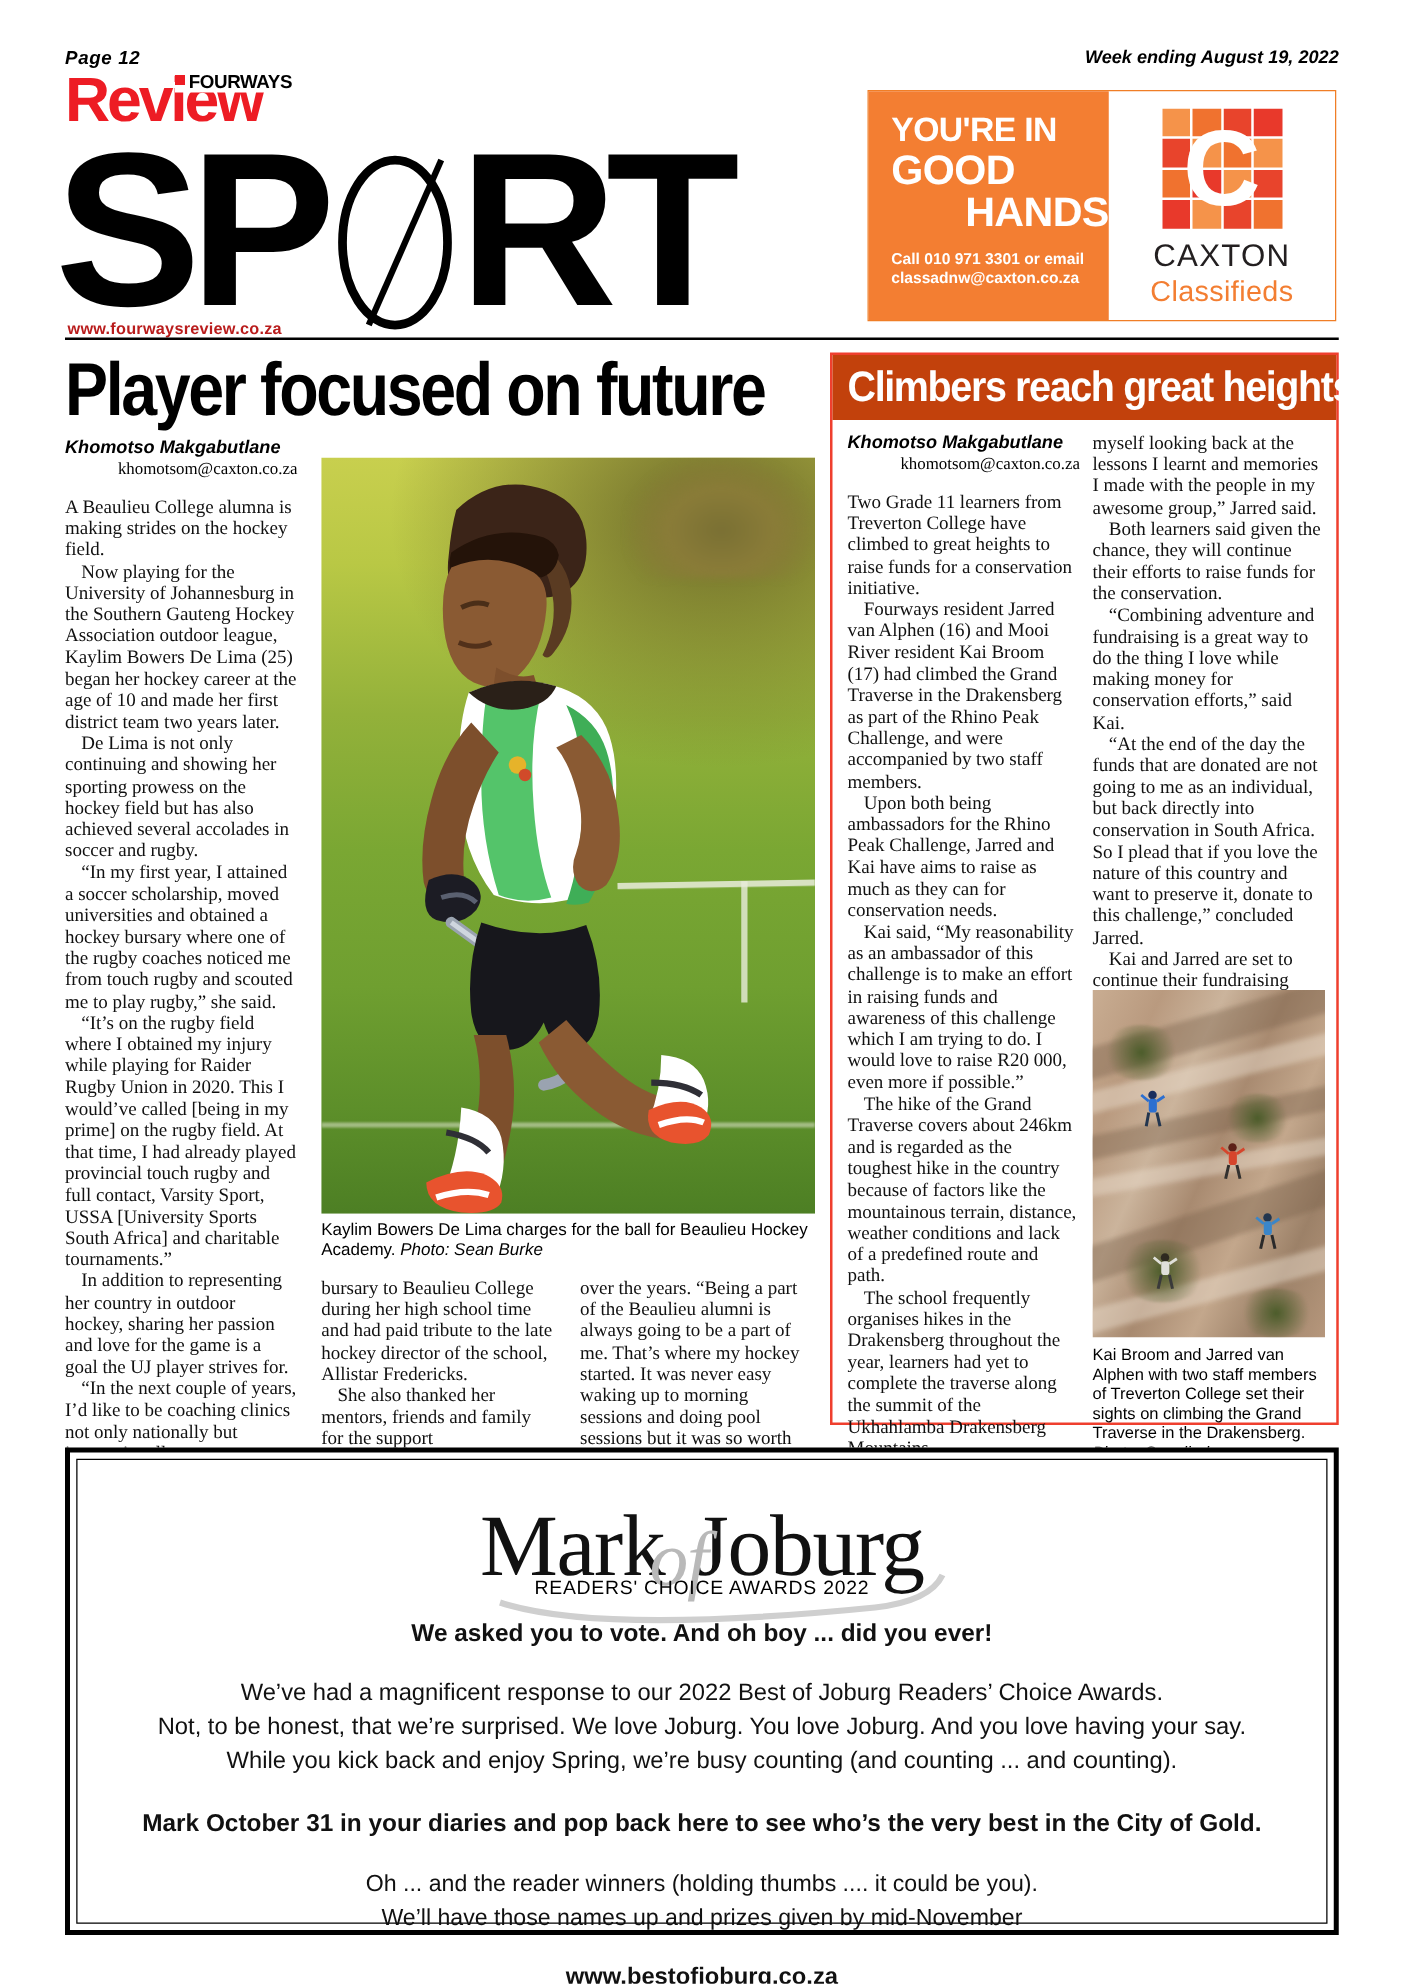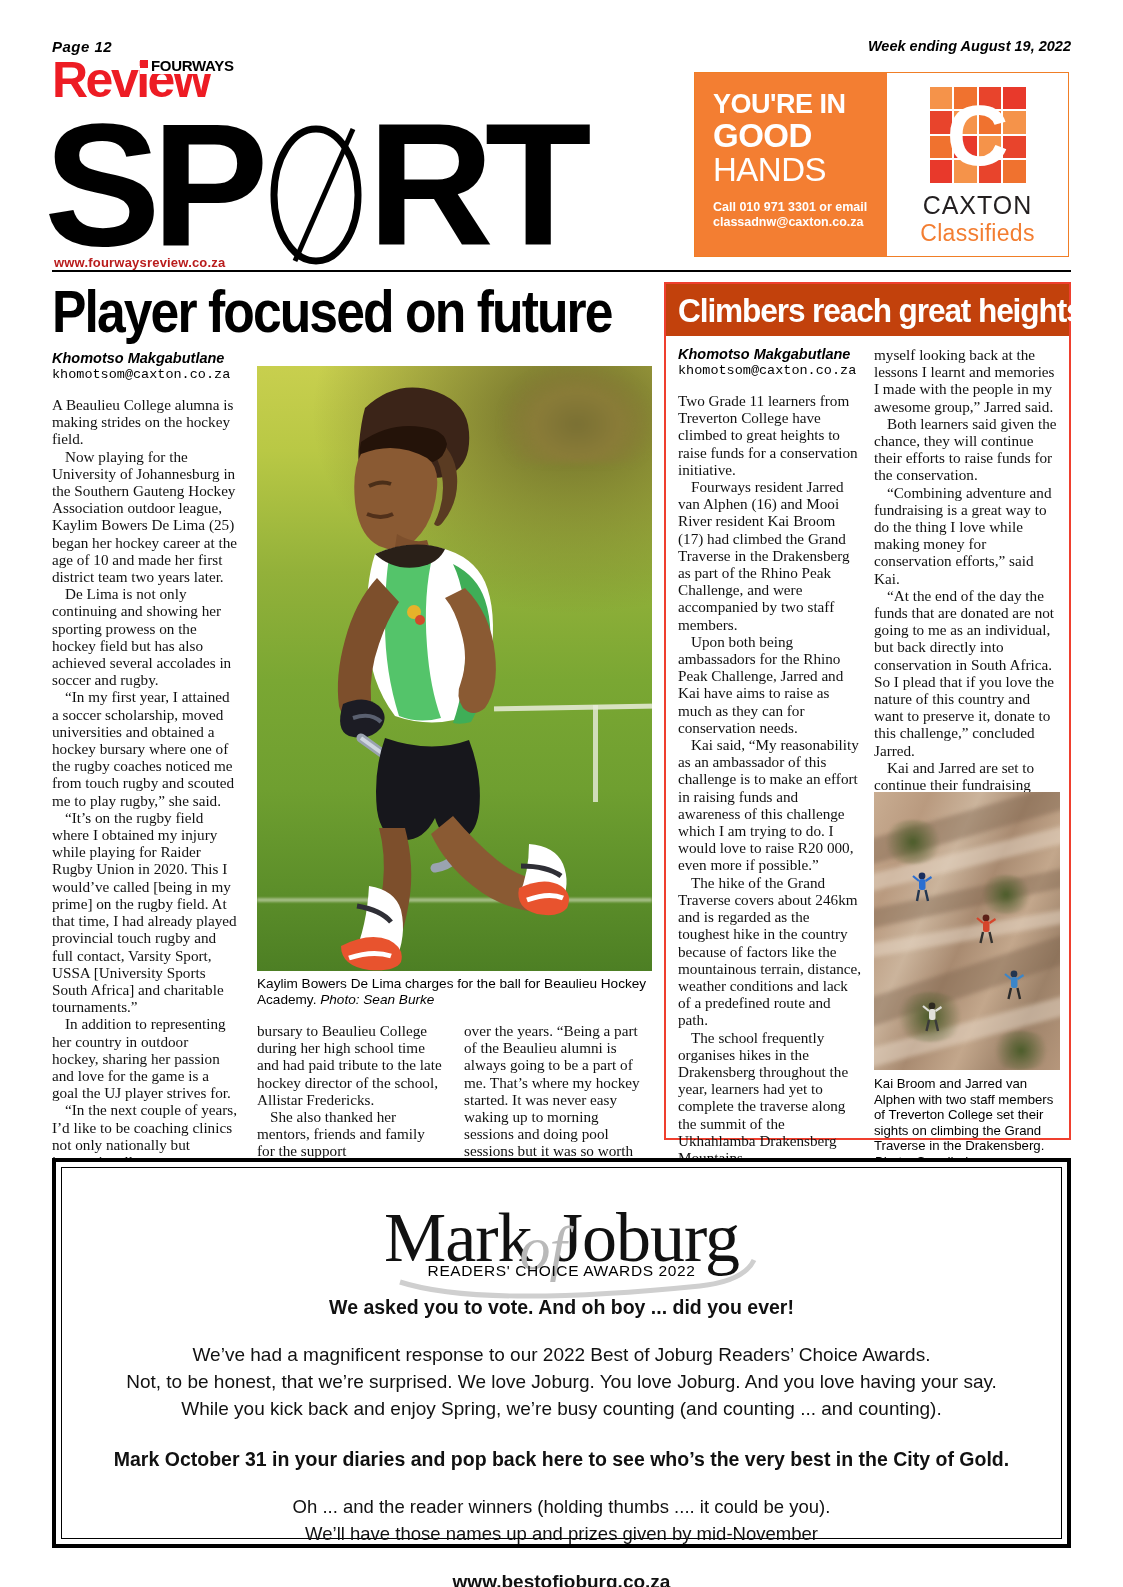--- a/index.html
+++ b/index.html
@@ -73,21 +73,21 @@
   .caxton-ad {
     position: absolute; left: 694px; top: 72px; width: 375px; height: 185px;
     border: 1.5px solid #F07E26; background: #fff; display: flex;
   }
   .caxton-left {
     width: 192px; background: #F37E32; color: #fff;
     padding: 16px 0 0 18px;
   }
   .cx-l1 { font-family:"Liberation Sans",sans-serif; font-weight:bold; font-size:27px; line-height:30px; letter-spacing:-0.5px; }
   .cx-l2 { font-family:"Liberation Sans",sans-serif; font-weight:bold; font-size:33px; line-height:34px; letter-spacing:-0.5px; }
-  .cx-l3 { font-family:"Liberation Sans",sans-serif; font-weight:normal; font-size:33px; line-height:34px; letter-spacing:-0.5px; }
+  .cx-l3 { font-family:"Liberation Sans",sans-serif; font-weight:bold; font-size:33px; line-height:34px; letter-spacing:-0.5px;text-align:right; }
   .cx-call { margin-top:13px; font-family:"Liberation Sans",sans-serif; font-weight:bold; font-size:12.5px; line-height:15px; }
   .caxton-right {
     flex: 1; display: flex; flex-direction: column;
     align-items: center; justify-content: center; padding-top: 4px;
   }
   .cx-grid {
     width: 96px; height: 96px; position: relative;
     display: grid; grid-template-columns: repeat(4, 1fr); grid-template-rows: repeat(4, 1fr);
     gap: 2px;
   }
@@ -109,22 +109,22 @@
     font-weight: bold; font-size: 60px; line-height: 60px;
     letter-spacing: -2.2px; color: #000;
     transform: scaleX(0.86); transform-origin: left top;
     white-space: nowrap;
   }
   .byline-name {
     font-family: "Liberation Sans", sans-serif;
     font-weight: bold; font-style: italic; font-size: 14.5px; color: #000;
   }
   .byline-mail {
-    font-family: Liberation Mono, monospace;
-    font-size: 13.5px; color: #000; margin-top: 1px;
+    font-family: Liberation Serif, serif;
+    font-size: 13.5px; color: #000; margin-top: 1px; text-align: right;
   }
   .col-text { font-family: "Liberation Serif", serif; font-size: 15.2px; line-height: 17.2px; text-align: left; color:#111; }
   .col-text p { text-indent: 13px; }
   .col-text p.noind { text-indent: 0; }
 
   .ls-col1 { position: absolute; left: 0; top: 68px; width: 186px; }
   .ls-photo {
     position: absolute; left: 205px; top: 84px; width: 395px; height: 605px;
     overflow: hidden;
   }

